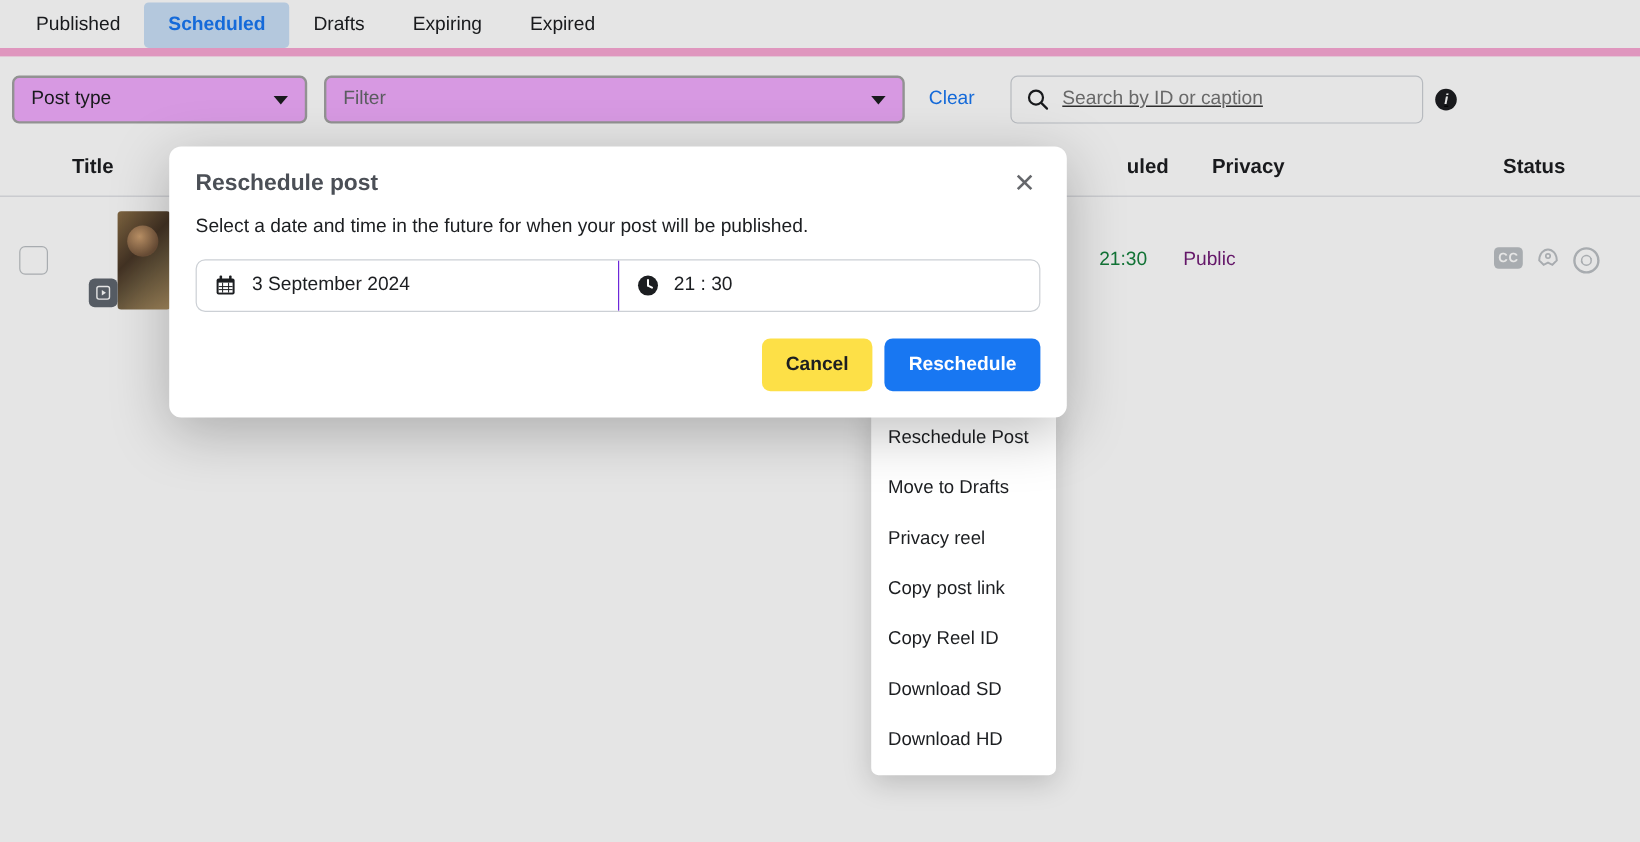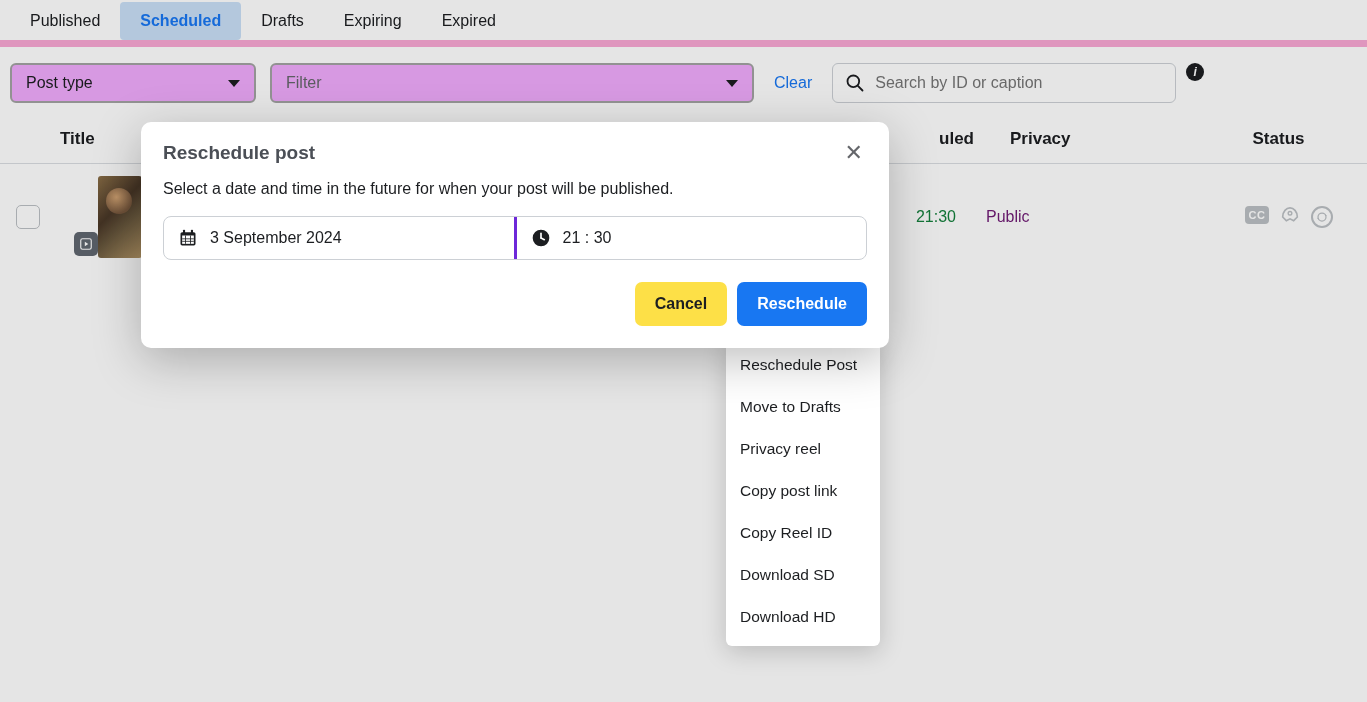--- a/index.html
+++ b/index.html
@@ -62,22 +62,24 @@
       border-top: 7px solid #1c1e21;
     }
     .clear-btn {
       color: #1877f2;
       font-size: 16px;
       cursor: pointer;
       padding: 0 6px;
     }
     .search-wrap {
       display: flex;
-      align-items: flex-start;
+      align-items: center;
       gap: 10px;
+      margin-left: 10px;
+      text-decoration: underline;
     }
     .search-box {
       width: 344px;
       height: 40px;
       border: 1px solid #ccd0d5;
       border-radius: 6px;
       background: #fff;
       display: flex;
       align-items: center;
       gap: 10px;
@@ -245,21 +247,21 @@
       margin-bottom: 22px;
       overflow: hidden;
     }
     .dt-field {
       flex: 1;
       display: flex;
       align-items: center;
       gap: 12px;
       padding: 0 14px;
     }
-    .dt-field.date { border-right: 3px solid #6d28d9; }
+    .dt-field.date { border-right: 1px solid #6d28d9; }
     .dt-field span.val { font-size: 16px; color: #1c1e21; }
     .dt-icon { flex-shrink: 0; }
     .modal-actions {
       display: flex;
       justify-content: flex-end;
       gap: 10px;
     }
     .btn {
       height: 44px;
       padding: 0 20px;

